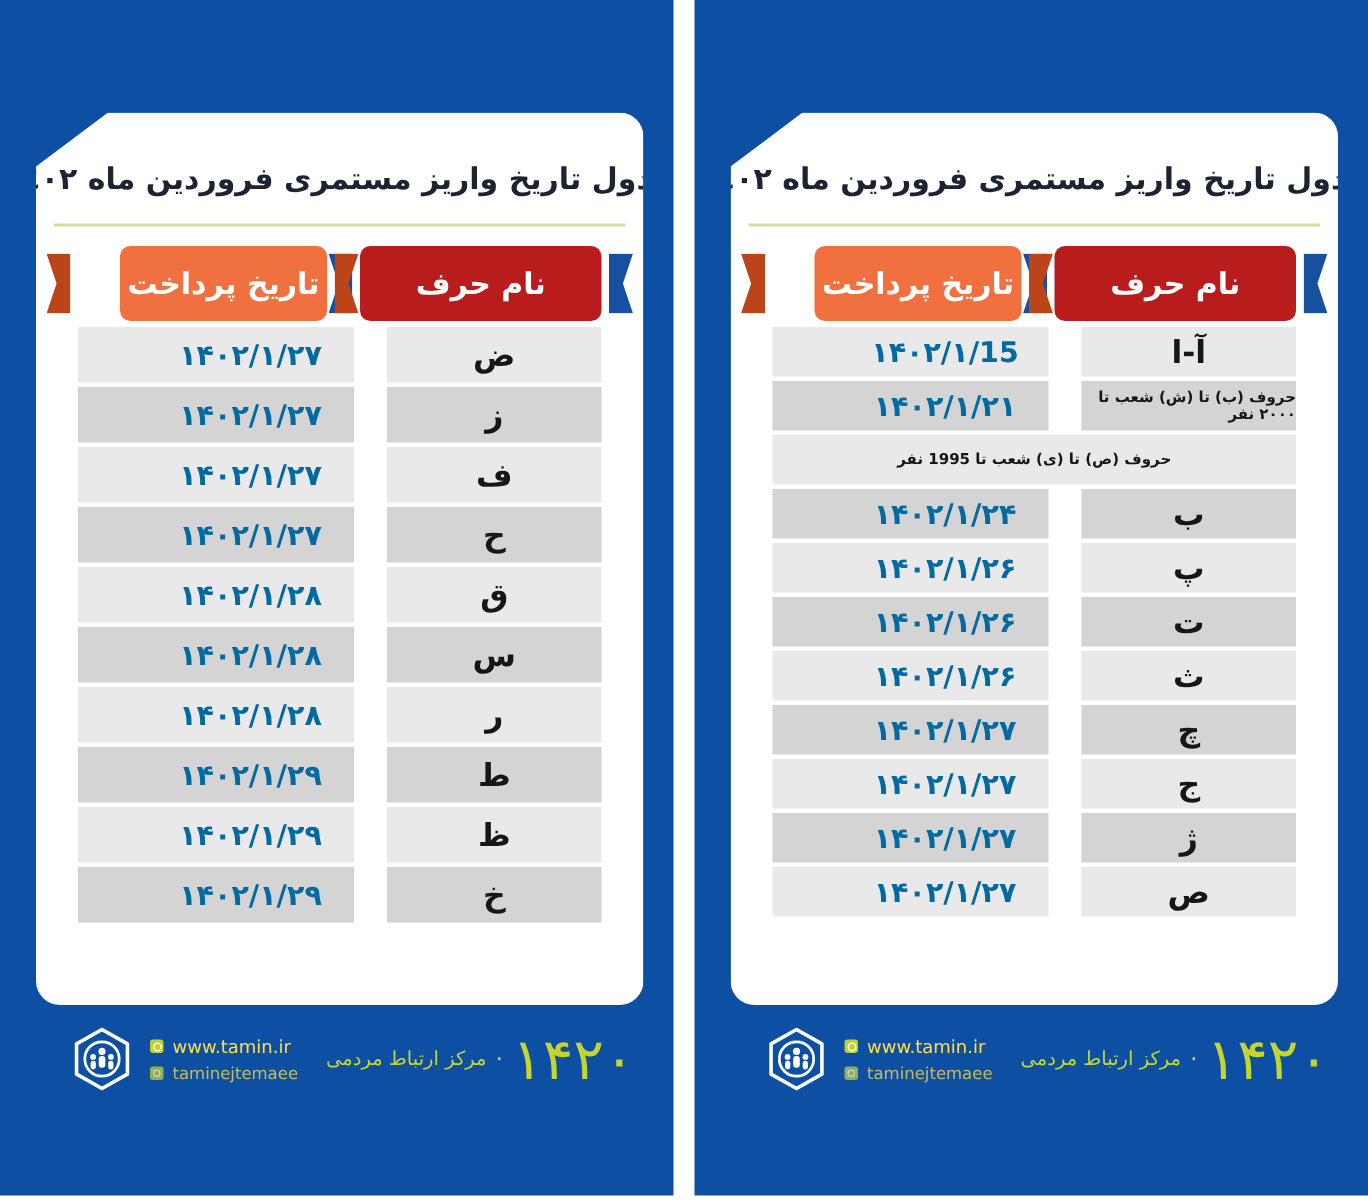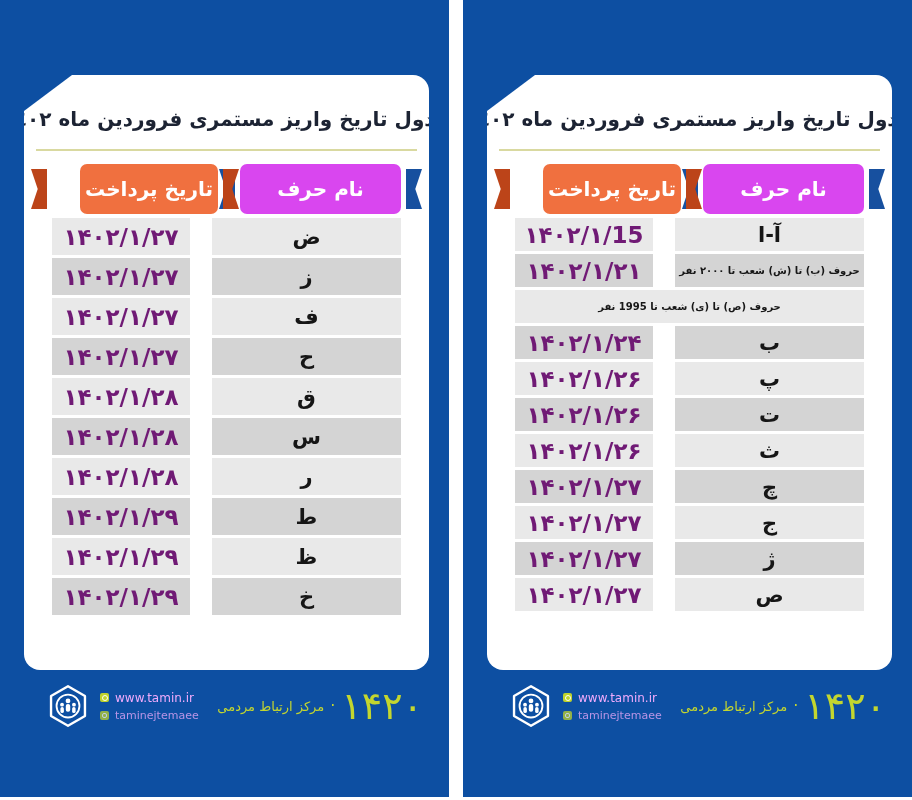--- a/index.html
+++ b/index.html
@@ -33,46 +33,46 @@
     padding:0 28px;margin-top:13px;height:50px;
   }
   .hcell{position:relative;}
   .hcell-letter{flex:1;}
   .hcell-date{flex:0 0 138px;padding-left:28px;}
   .ribbon{
     height:100%;border-radius:7px;
     display:flex;align-items:center;justify-content:center;
     color:#ffffff;font-weight:bold;font-size:20px;white-space:nowrap;
   }
-  .ribbon-blue{background:#d946ef;}
+  .ribbon-blue{background:#b91c1c;}
   .ribbon-orange{background:#f0703f;}
   .tab{position:absolute;top:5px;width:16px;height:40px;}
   .tab-l{left:-21px;clip-path:polygon(0 0,100% 0,100% 100%,0 100%,42% 50%);}
   .tab-r{right:-21px;clip-path:polygon(0 0,100% 0,58% 50%,100% 100%,0 100%);}
   .tab-blue{background:#17509f;}
   .tab-orange{background:#bc4419;}
 
   .table{display:flex;flex-direction:column;gap:3px;margin-top:4px;}
   .trow{direction:rtl;display:flex;gap:22px;padding:0 28px;height:37px;}
   .panel-dense .trow{height:33px;}
   .cell{display:flex;align-items:center;justify-content:center;font-weight:bold;}
   .cell-letter{flex:1;font-size:21px;color:#161616;}
-  .cell-date{flex:0 0 138px;font-size:23px;color:#701a75;direction:ltr;}
+  .cell-date{flex:0 0 138px;font-size:19px;color:#0369a1;direction:ltr;padding-left:46px;}
   .trow:nth-child(odd) .cell{background:#e9e9e9;}
   .trow:nth-child(even) .cell{background:#d4d4d4;}
   .trow.small .cell-letter{font-size:10px;}
 
   .footer{
     position:absolute;left:0;right:0;top:684px;
     display:flex;justify-content:space-between;align-items:center;
     padding:0 26px 0 46px;
   }
   .brand{display:flex;align-items:center;gap:10px;}
   .brand-lines{display:flex;flex-direction:column;gap:4px;}
-  .brand-line{display:flex;align-items:center;gap:6px;color:#f0abfc;font-size:12px;}
+  .brand-line{display:flex;align-items:center;gap:6px;color:#fde047;font-size:12px;}
   .brand-line.social{opacity:.75;font-size:11px;}
   .sq{width:9px;height:9px;border-radius:2px;background:#bfd22b;position:relative;flex:0 0 auto;}
   .sq-globe::after{content:'';position:absolute;inset:1.5px;border:1px solid rgba(255,255,255,.95);border-radius:50%;}
   .sq-ig::after{content:'';position:absolute;inset:2px;border:1px solid rgba(255,255,255,.95);border-radius:2px;}
   .phone{direction:rtl;display:flex;align-items:center;gap:6px;color:#c3d62f;}
   .phone-number{font-size:38px;font-weight:normal;line-height:1;}
   .phone-sep{font-size:16px;line-height:1;}
   .phone-label{font-size:13px;font-weight:normal;}
   .logo-svg{display:block;}
 </style>

